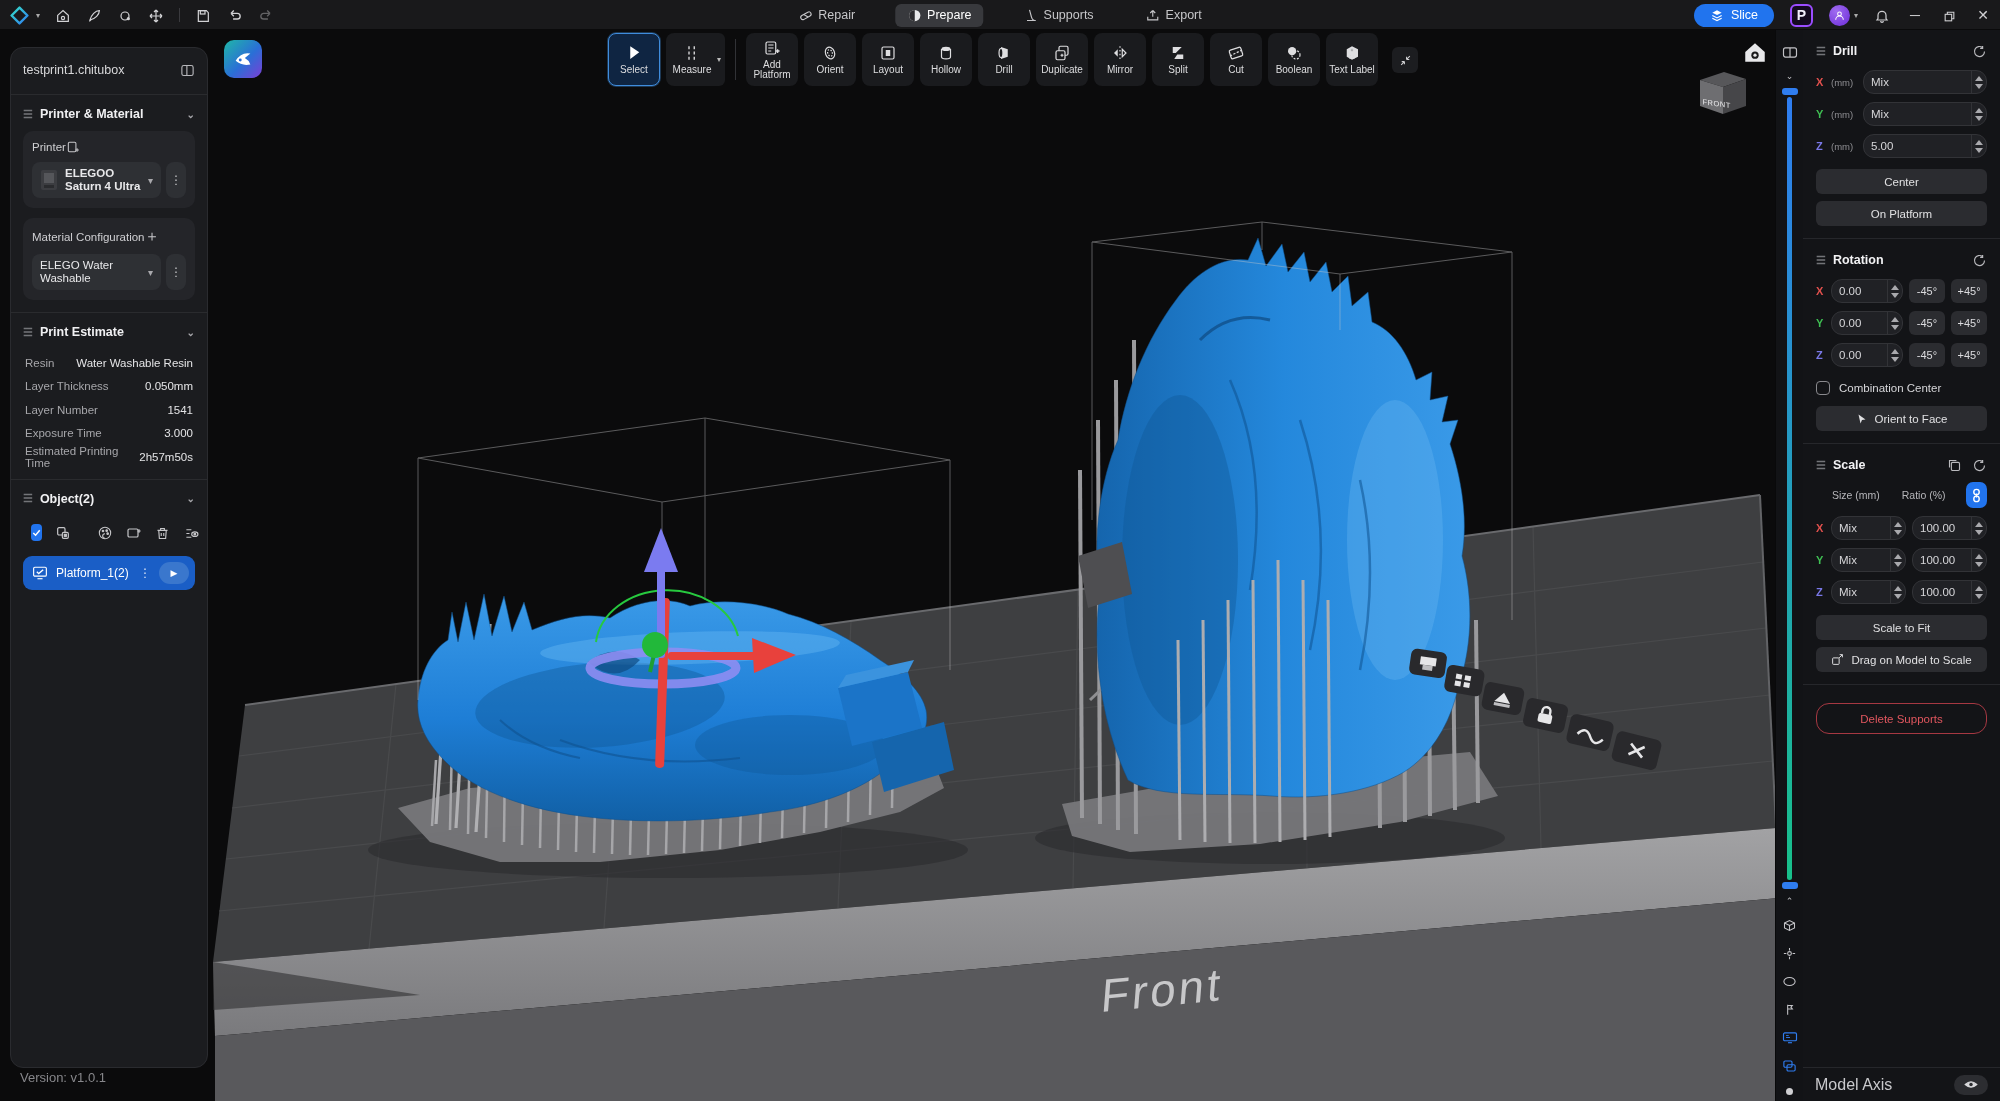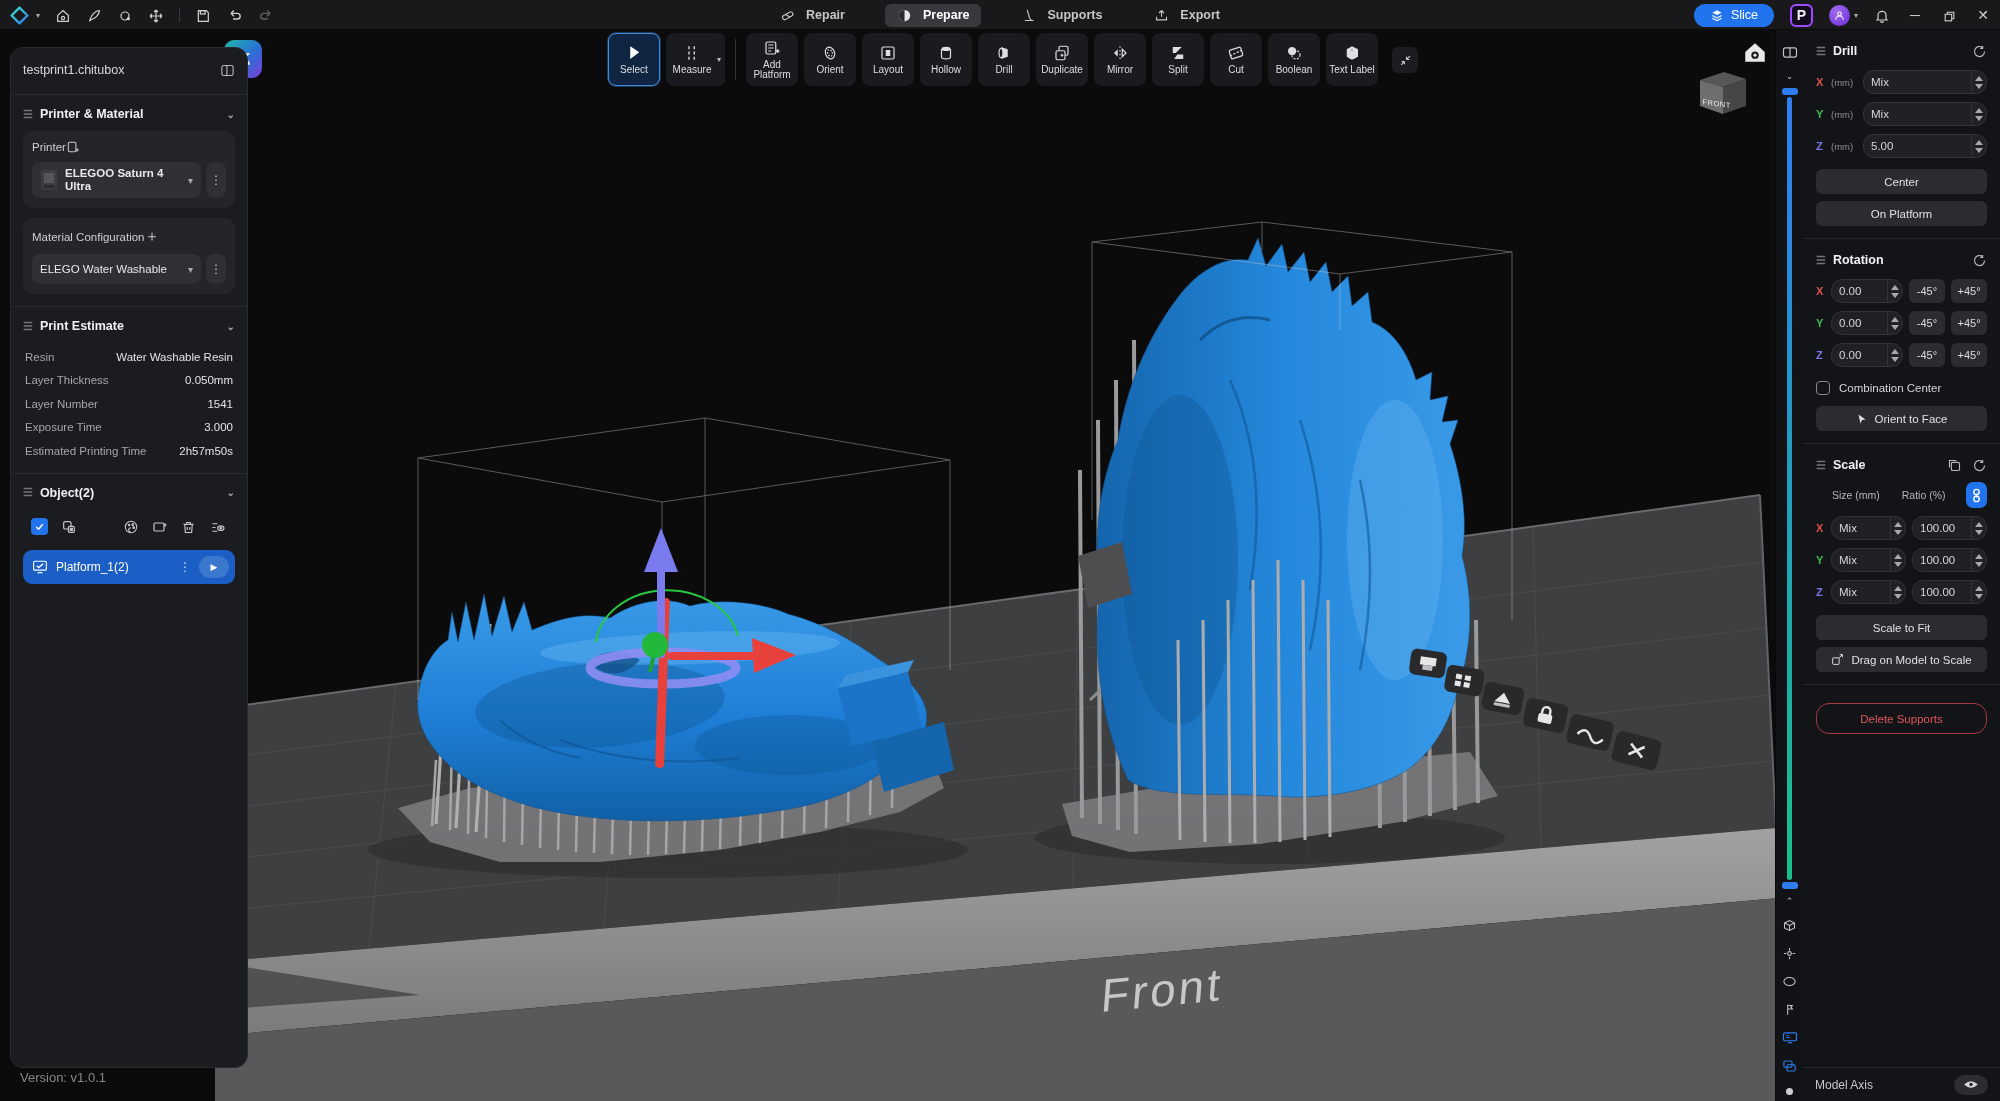--- a/index.html
+++ b/index.html
@@ -10,21 +10,21 @@
   *{margin:0;padding:0;box-sizing:border-box;font-family:"Liberation Sans",sans-serif;}
   html,body{width:2000px;height:1101px;background:var(--bg);overflow:hidden;}
   #root{position:relative;width:2000px;height:1101px;}
   .ic{display:inline-block;vertical-align:middle;}
 
   
   #titlebar{position:absolute;left:0;top:0;width:2000px;height:30px;background:var(--titlebar);border-bottom:1px solid #0a0a0b;z-index:10;}
   .tb-left{position:absolute;left:10px;top:0;height:30px;display:flex;align-items:center;gap:15px;}
   .tb-sep{width:1px;height:14px;background:#3a3a3e;}
   .tb-tabs{position:absolute;left:50%;top:0;transform:translateX(-50%);height:30px;display:flex;align-items:center;gap:28px;}
-  .tab{display:flex;align-items:center;gap:11px;color:#c6c6c9;font-size:12.5px;padding:4px 12px;border-radius:6px;cursor:default;font-weight:bold;}
+  .tab{display:flex;align-items:center;gap:5px;color:#c6c6c9;font-size:12.5px;padding:4px 12px;border-radius:6px;cursor:default;}
   .tab.active{background:#38393d;color:#fff;}
   .tb-right{position:absolute;right:8px;top:0;height:30px;display:flex;align-items:center;gap:16px;}
   #slice-btn{display:flex;align-items:center;gap:7px;background:var(--accent);color:#fff;font-size:12.5px;height:23px;padding:4px 16px;border-radius:12px;border:none;}
   #plogo{width:23px;height:23px;border-radius:6px;border:2px solid #9b4dff;background:#140a20;color:#f2eefc;font-weight:bold;font-size:14px;display:flex;align-items:center;justify-content:center;}
   #avatar{width:21px;height:21px;border-radius:50%;background:radial-gradient(circle at 35% 30%,#a06cf0,#6b2bd8);display:flex;align-items:center;justify-content:center;}
   .win-glyph{color:#cfcfd2;font-size:14px;width:18px;text-align:center;}
 
   
   #scene{position:absolute;left:0;top:30px;z-index:0;}
   #version-label{position:absolute;left:20px;top:1070px;color:#87878b;font-size:13px;z-index:2;}
@@ -36,21 +36,21 @@
   
   #float-toolbar{position:absolute;left:608px;top:33px;display:flex;align-items:stretch;gap:6px;z-index:3;}
   .tool{width:52px;height:53px;background:#1a1b1e;border:1px solid transparent;border-radius:8px;display:flex;flex-direction:column;align-items:center;justify-content:center;gap:3px;color:#e4e4e6;}
   .tool .tlabel{font-size:10px;line-height:10.5px;text-align:center;color:#dedee0;}
   .tool.active{background:#0f2542;border-color:#3f8cdc;box-shadow:0 0 0 1px rgba(63,140,220,.35);}
   .tool-caret{width:12px;background:#1a1b1e;border-radius:0 6px 6px 0;display:flex;align-items:center;justify-content:center;color:#bbb;font-size:8px;margin-left:-5px;}
   .tool-sep{width:1px;background:#313236;margin:6px 4px;}
   #collapse-toolbar{width:26px;height:26px;margin:14px 0 0 8px;background:#1c1d20;border-radius:6px;color:#cfcfd2;display:flex;align-items:center;justify-content:center;}
 
   
-  #sidebar{position:absolute;left:10px;top:47px;width:238px;height:1021px;background:var(--sidebar);border:1px solid #2a2b2f;border-radius:13px;z-index:5;padding:0 12px;display:flex;flex-direction:column;overflow:hidden;}
+  #sidebar{position:absolute;left:10px;top:47px;width:198px;height:1021px;background:var(--sidebar);border:1px solid #2a2b2f;border-radius:13px;z-index:5;padding:0 12px;display:flex;flex-direction:column;overflow:hidden;}
   .sb-title-row{height:44px;display:flex;align-items:center;justify-content:space-between;color:#d8d8da;font-size:12.5px;}
   .sb-div{height:1px;background:#2a2b2e;margin:2px -12px;}
   .sec-head{height:34px;display:flex;align-items:center;gap:8px;color:#f0f0f2;font-size:12.5px;font-weight:bold;}
   .handle{color:#737478;font-size:11px;letter-spacing:-1px;}
   .chev{margin-left:auto;color:#a9a9ad;font-size:10px;}
   .card{background:var(--card);border-radius:10px;padding:9px 9px 10px;margin-bottom:10px;}
   .card-head{display:flex;align-items:center;color:#cfcfd2;font-size:11.5px;margin-bottom:8px;}
   .dd-row{display:flex;gap:5px;}
   .dropdown{flex:1;background:var(--field);border-radius:8px;display:flex;align-items:center;gap:7px;padding:5px 8px;color:#e8e8ea;font-size:11.5px;min-height:30px;}
   .dropdown .dname{flex:1;font-weight:bold;line-height:13px;}
@@ -89,21 +89,21 @@
   .tri-dn{width:0;height:0;border-left:4px solid transparent;border-right:4px solid transparent;border-top:5px solid #a9a9ad;}
   .pbtn{height:25px;background:var(--btn);border-radius:6px;color:#e0e0e2;font-size:11.5px;display:flex;align-items:center;justify-content:center;gap:7px;margin:7px 0 0;}
   .rot45{width:36px;height:24px;background:var(--btn);border-radius:6px;color:#dcdcdf;font-size:11px;display:flex;align-items:center;justify-content:center;}
   .pdiv{height:1px;background:#26272b;margin:12px -13px 6px;}
   .check-row{display:flex;align-items:center;gap:9px;margin:10px 0 4px;color:#d6d6d9;font-size:11.5px;}
   .checkbox{width:14px;height:14px;border:1.5px solid #8a8a8e;border-radius:4px;background:transparent;}
   .scale-heads{display:flex;align-items:center;margin:2px 0 4px;font-size:10.5px;color:#b6b6ba;}
   .scale-heads .sh1{margin-left:16px;width:72px;} .scale-heads .sh2{width:66px;}
   .link-toggle{margin-left:auto;width:22px;height:26px;border-radius:7px;background:var(--accent);display:flex;align-items:center;justify-content:center;}
   .del-btn{height:31px;border:1px solid #a63842;border-radius:13px;background:transparent;color:#e0565e;font-size:11.5px;display:flex;align-items:center;justify-content:center;margin-top:12px;}
-  #model-axis-row{margin-top:auto;border-top:1px solid #26272b;height:34px;display:flex;align-items:center;justify-content:space-between;color:#c9c9cc;font-size:12px;margin-left:-13px;margin-right:-13px;padding:0 12px;}
+  #model-axis-row{margin-top:auto;border-top:1px solid #26272b;height:34px;display:flex;align-items:center;justify-content:space-between;color:#c9c9cc;font-size:16px;margin-left:-13px;margin-right:-13px;padding:0 12px;}
   .eye-pill{width:34px;height:20px;border-radius:10px;background:#2c2d31;display:flex;align-items:center;justify-content:center;color:#d8d8db;}
 </style>
 </head>
 <body>
 
 <div id="root">
 
 <svg id="scene" width="2000" height="1071" viewBox="0 30 2000 1071">
   <defs>
     <linearGradient id="bevelGrad" x1="0" y1="0" x2="0" y2="1">

